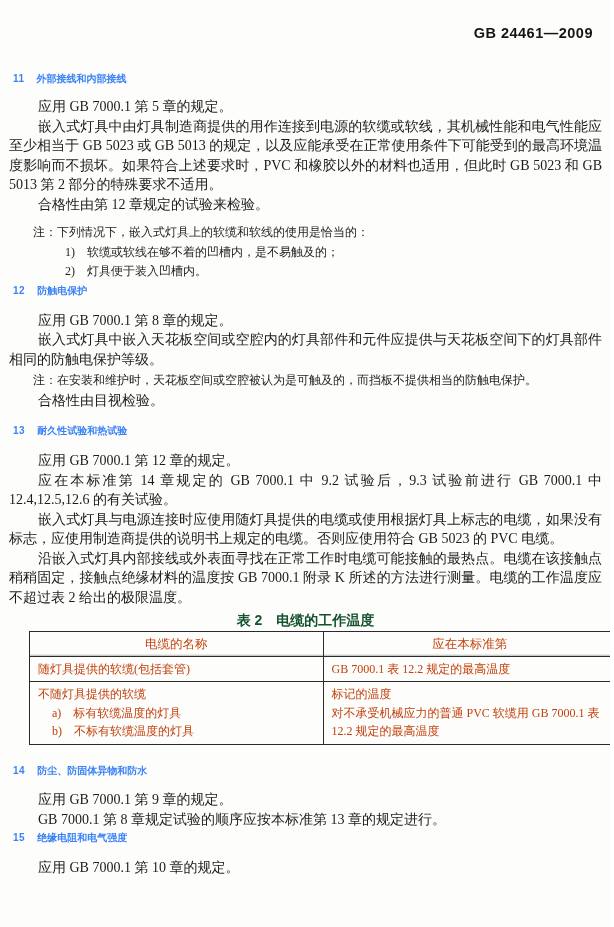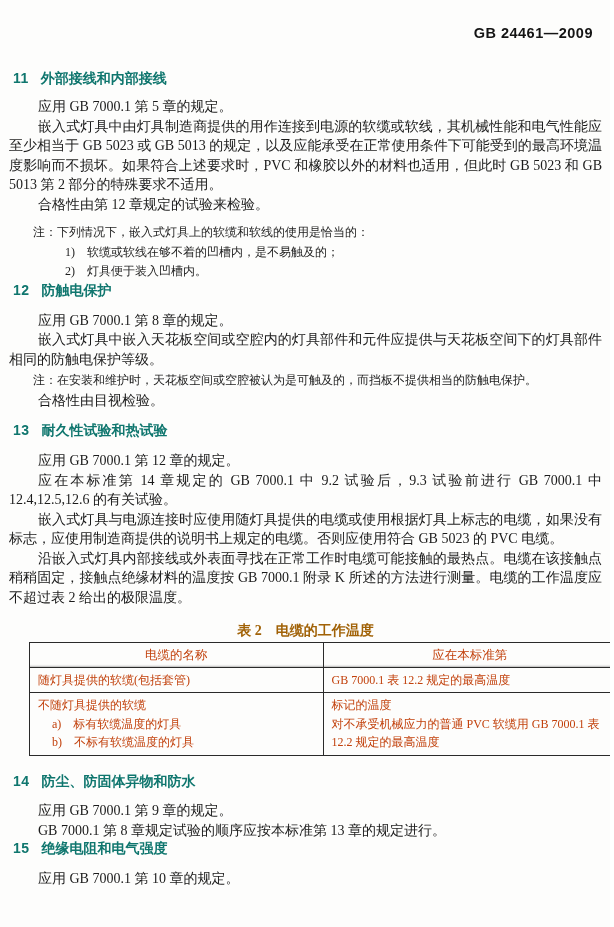--- a/index.html
+++ b/index.html
@@ -20,24 +20,24 @@
     font-family:"Liberation Sans", sans-serif;
     font-weight:700;
     font-size:14.5px;
     line-height:15px;
     letter-spacing:0.5px;
     padding-right:9px;
     color:#141414;
   }
   h2.sec {
     font-family:"Liberation Sans", sans-serif;
-    font-size:14px;
+    font-size:10px;
     line-height:17px;
     font-weight:700;
-    color:#0f766e;
+    color:#3b82f6;
     margin:0 0 10px 4px;
     display:flex;
   }
   h2.sec .num { margin-right:12px; letter-spacing:0.5px; }
   h2.sec-11 { margin-top:29px; }
   h2.sec-12 { margin-bottom:12px; }
   h2.sec-13 { margin-top:12px; margin-bottom:12px; }
   h2.sec-14 { margin-top:17px; margin-bottom:11px; }
   h2.sec-15 { margin-bottom:12px; }
   p.body {
@@ -54,28 +54,28 @@
   }
   .note-item {
     margin:0 0 0 56px;
     font-size:12px;
     line-height:19.5px;
     color:#1d1d1d;
   }
   .mt9 { margin-top:9px; }
   .mt2 { margin-top:2px; }
   .tbl-caption {
-    margin-top:16px;
+    margin-top:5px;
     margin-bottom:3px;
     text-align:center;
-    font-family:Liberation Serif, serif;
+    font-family:Liberation Sans, sans-serif;
     font-weight:700;
     font-size:14px;
     line-height:16px;
-    color:#a16207;
+    color:#14532d;
   }
   table.cable {
     border-collapse:collapse;
     table-layout:fixed;
     width:588px;
     margin-left:20px;
     font-size:12px;
     line-height:18.5px;
     color:#c2410c;
     border:1.5px solid #2a2a2a;

